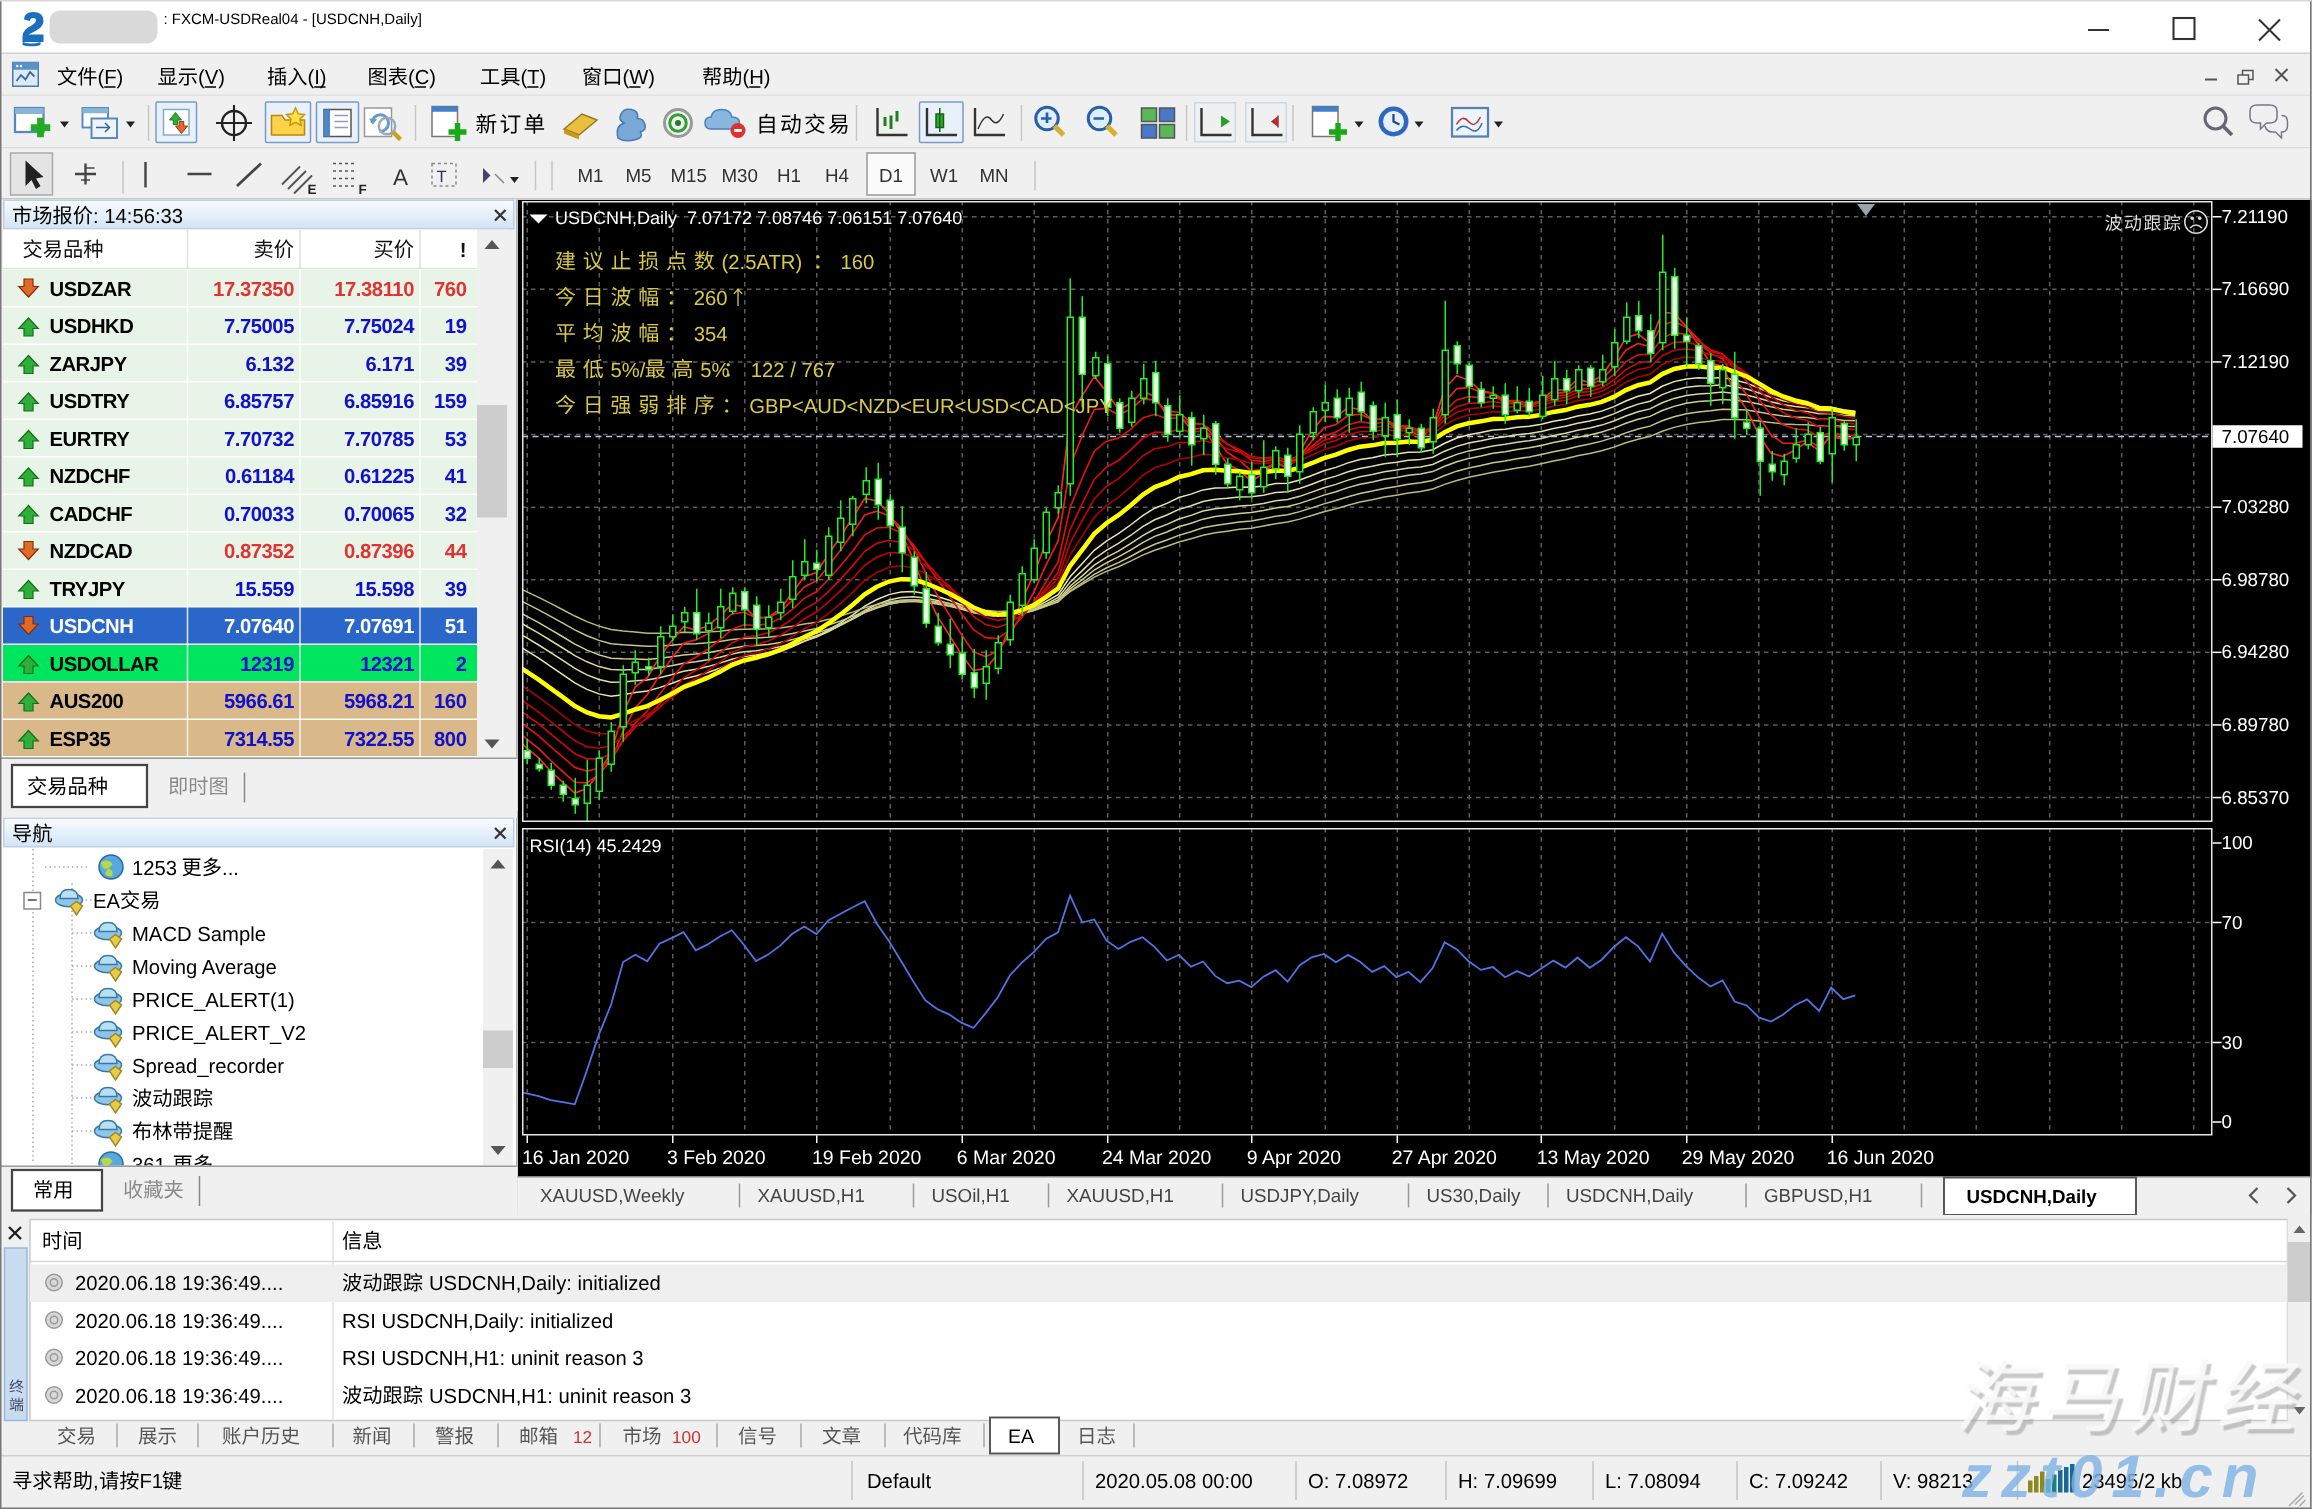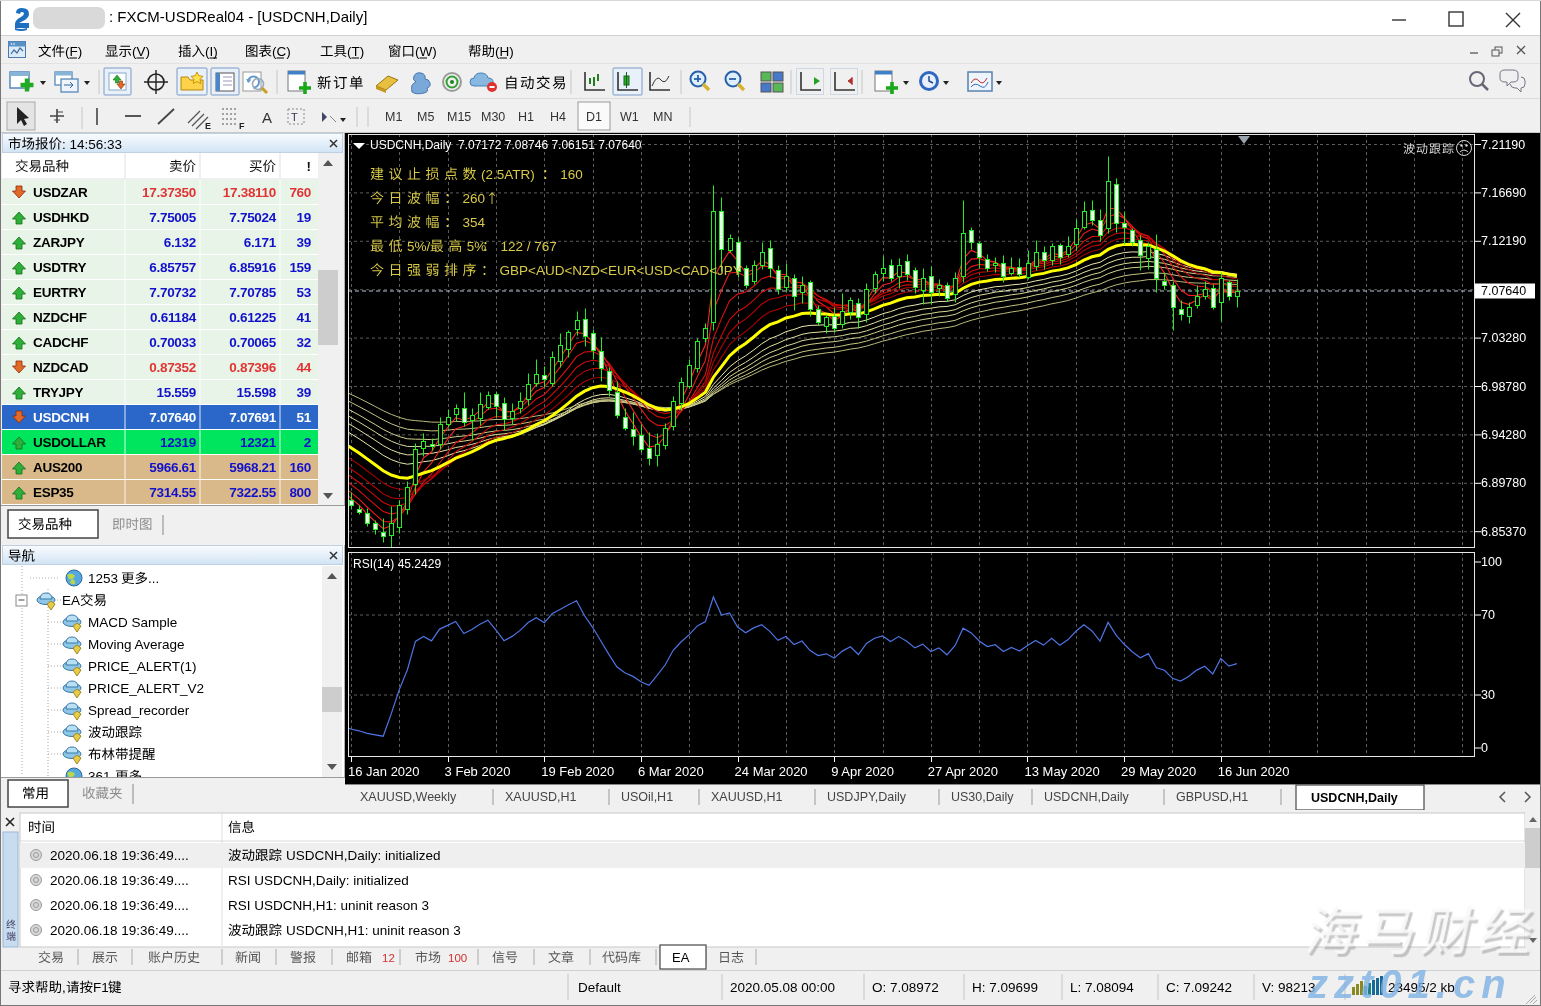--- a/index.html
+++ b/index.html
@@ -450,21 +450,21 @@
       <circle cx="1121.5" cy="12.5" r="1.2"></circle>
     </g>
     <text x="8" y="435" font-family="Liberation Sans,sans-serif" font-size="12" fill="#fff">RSI(14) 45.2429</text>
   </svg>
 <div class="abs" style="left:0;top:0;width:1541px;height:36px;background:#fff;border-bottom:1px solid #d0d0d0"></div>
 <svg class="abs" style="left:13px;top:7px" width="20" height="24" viewBox="0 0 20 24">
 <path d="M3 6 Q3 1 9 1 Q16 1 16 7 Q16 11 10 14 L6 16 L16 16 L16 21 L2 21 L2 17 Q2 13 8 10 Q11 8 11 6.5 Q11 5 9 5 Q7 5 7 7 Z" fill="#1c6fc0"></path>
 <path d="M2 21 Q8 23 14 21 L14 23 Q8 25 2 23 Z" fill="#1c6fc0"></path>
   </svg>
 <div class="abs" style="left:33px;top:7px;width:72px;height:22px;background:#d9d9d9;border-radius:7px"></div>
-<div class="abs" style="left:109px;top:8px;font-size:15px;color:#000">: FXCM-USDReal04 - [USDCNH,Daily]</div>
+<div class="abs" style="left:109px;top:8px;font-size:10px;color:#000">: FXCM-USDReal04 - [USDCNH,Daily]</div>
 <svg class="abs" style="left:1380px;top:8px" width="155" height="22">
 <line x1="12" y1="12" x2="26" y2="12" stroke="#333" stroke-width="1.4"></line>
 <rect x="69" y="4" width="14" height="14" fill="none" stroke="#333" stroke-width="1.4"></rect>
 <path d="M126 5 L140 19 M140 5 L126 19" stroke="#333" stroke-width="1.4"></path>
   </svg>
 <div class="abs" style="left:0;top:36px;width:1541px;height:28px;background:#f0f0f0;border-bottom:1px solid #e2e2e2"></div>
 <svg class="abs" style="left:8px;top:41px" width="19" height="18">
     <rect x="0.5" y="0.5" width="17" height="16" fill="#dcebf8" stroke="#4a7ab0"></rect>
     <rect x="0.5" y="0.5" width="17" height="5" fill="#5a92c8"></rect>
     <circle cx="3.5" cy="3" r="0.8" fill="#fff"></circle>

